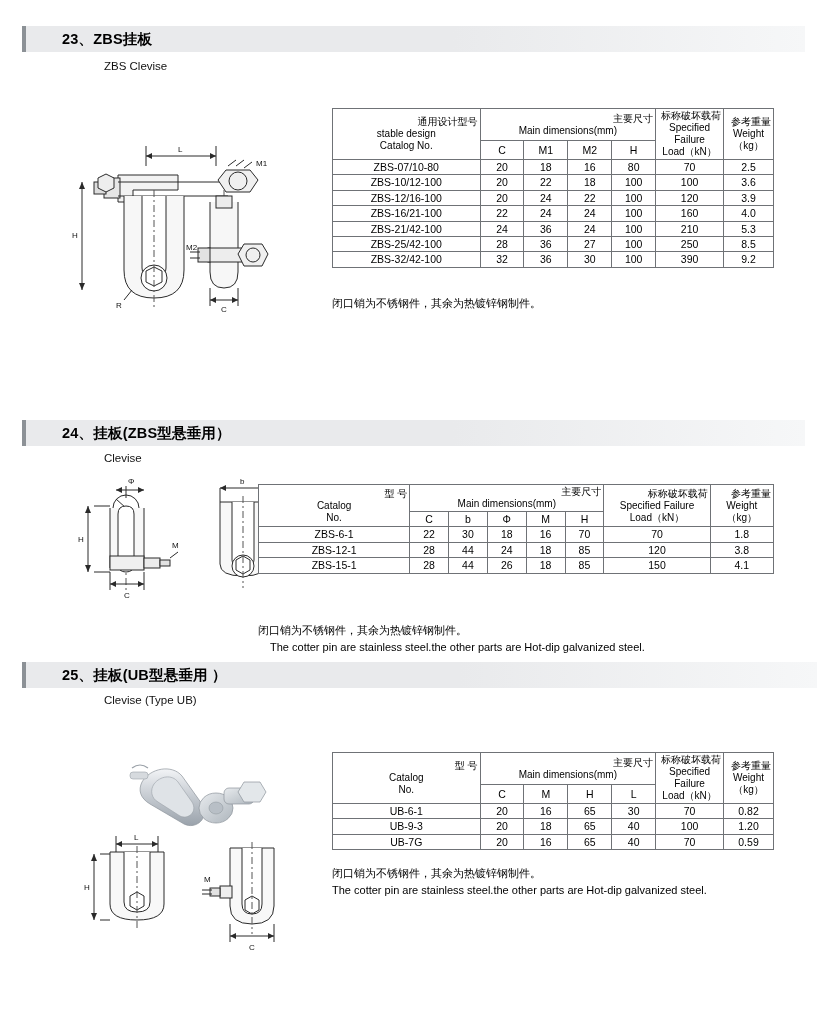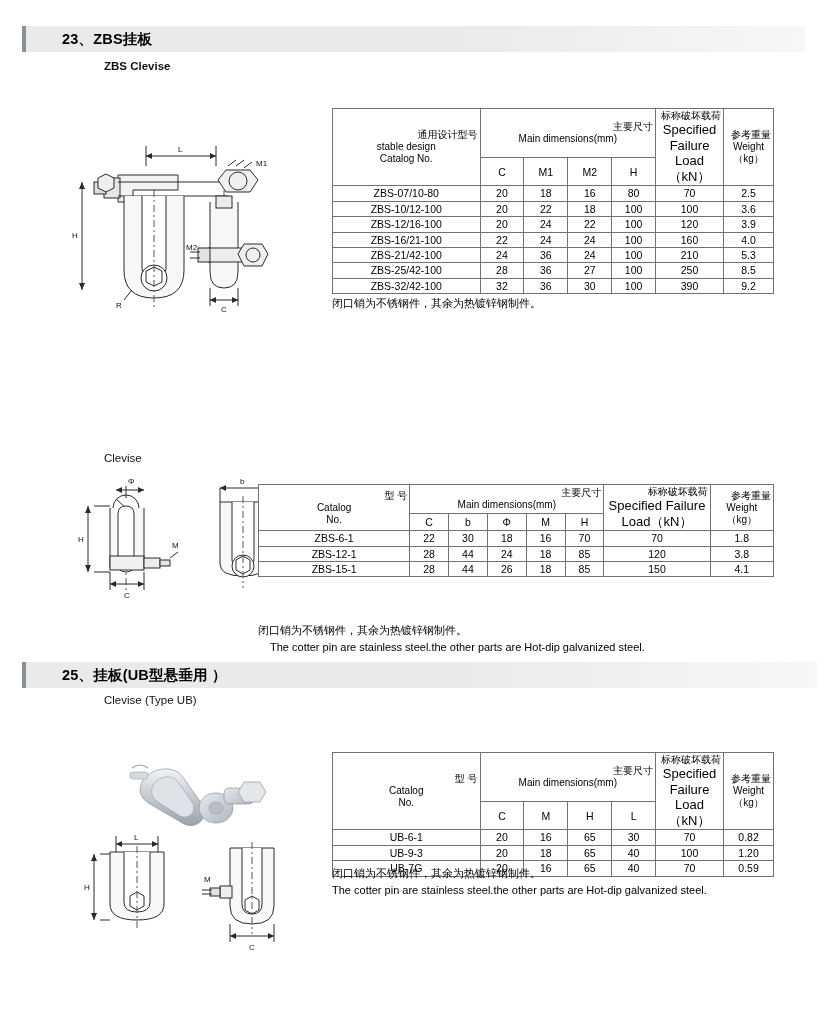--- a/index.html
+++ b/index.html
@@ -39,21 +39,21 @@
     position: absolute;
     left: 40px;
     top: 4px;
     font-size: 14.5px;
     font-weight: bold;
     letter-spacing: .2px;
   }
   .sub-title {
     position: absolute;
     font-size: 11.5px;
-    font-weight: bold;
+    font-weight: normal;
     color: #111;
   }
   .sub-title.light {
     font-weight: normal;
   }
 
   
   table.spec {
     position: absolute;
     border-collapse: collapse;
@@ -66,21 +66,21 @@
     vertical-align: middle;
     padding: 1px 2px;
     font-weight: normal;
     line-height: 1.18;
   }
   table.spec .hd {
     font-size: 10px;
     line-height: 1.2;
   }
   .cn { font-size: 10px; text-align: right; }
-  .small { font-size: 13px; }
+  .small { font-size: 10px; }
 
   .note {
     position: absolute;
     font-size: 11px;
     line-height: 1.45;
   }
   .note-en { font-size: 11px; }
 
   
   .fig {
@@ -266,20 +266,26 @@
           <td>30</td>
           <td>100</td>
           <td>390</td>
           <td>9.2</td>
         </tr>
     </tbody>
   </table>
 
   <div class="note" style="left:332px; top:296px;">闭口销为不锈钢件，其余为热镀锌钢制件。</div>
 
+  <div class="sec-head" style="top:420px;">
+    <div class="bar"></div>
+    <div class="title">
+      <span>24、</span><span>挂板(ZBS型悬垂用）</span>
+    </div>
+  </div>
   <div class="sub-title light" style="left:104px; top:452px;">Clevise</div>
 
   <div class="fig" style="left:60px; top:472px;">
     <svg width="270" height="150" viewBox="0 0 270 150">
       <g stroke="#2a2a2a" fill="none" stroke-width="1">
 
         <circle cx="66" cy="36" r="13" fill="#fff"></circle>
         <line x1="56" y1="27" x2="76" y2="45"></line>
         <line x1="66" y1="14" x2="66" y2="26"></line>
         <line x1="66" y1="46" x2="66" y2="120" stroke-dasharray="7,3,2,3" stroke="#555"></line>

